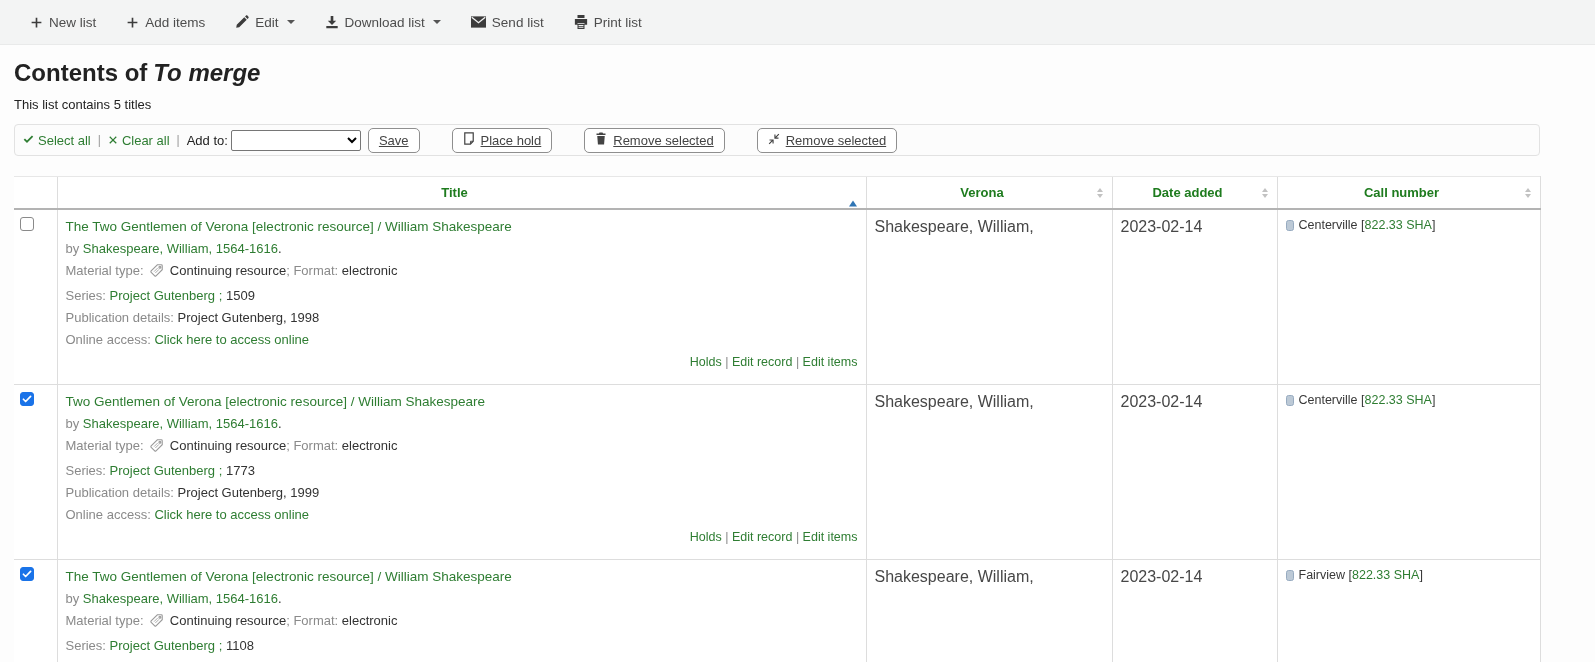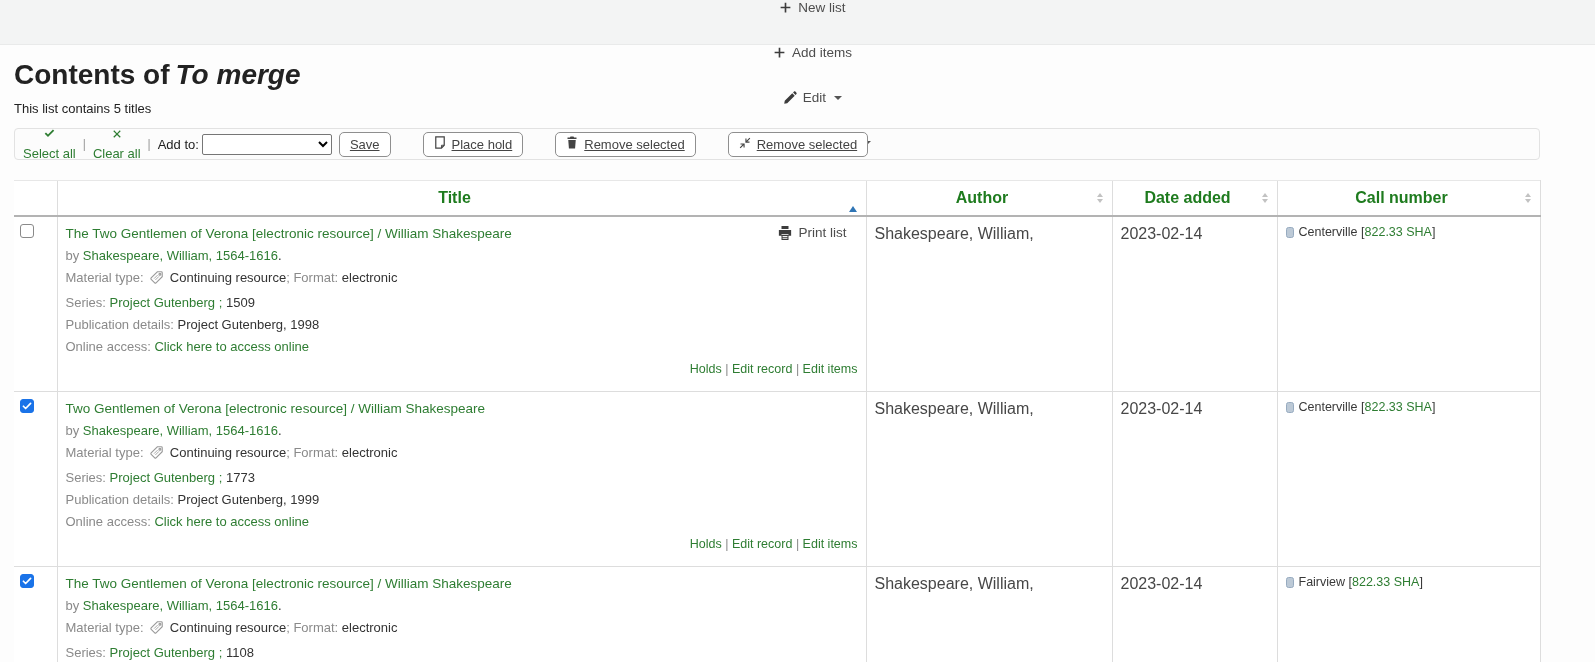--- a/index.html
+++ b/index.html
@@ -17,62 +17,62 @@
     width:1595px;height:662px;overflow:hidden;
     background:#fdfdfd;color:var(--ink);
     font-family:"Liberation Sans","DejaVu Sans",sans-serif;
     font-size:13px;
   }
   a{color:var(--green);text-decoration:none;cursor:pointer;}
 
   
   .top-toolbar{
     height:45px;background:#f3f4f4;border-bottom:1px solid #e9eaea;
-    display:flex;align-items:center;gap:30px;padding:0 0 0 30px;flex-direction:column;
+    display:flex;gap:30px;padding:0 0 0 30px;
   }
   .tb-item{
     display:inline-flex;align-items:center;gap:6px;
     color:#4d4d4d;font-size:13.5px;cursor:pointer;background:none;border:none;
     font-family:inherit;padding:0;
   }
   .tb-item svg{display:block;}
   .caret{width:0;height:0;border-left:4px solid transparent;border-right:4px solid transparent;border-top:4px solid #555;margin-left:2px;}
 
   
-  .page-heading{margin:14px 1px 0 14px;font-size:28px;font-weight:bold;color:#222;}
+  .page-heading{margin:14px 1px 0 14px;font-size:24px;font-weight:bold;color:#222;}
   .page-heading .list-name{font-style:italic;margin-left:6px;}
   .page-subtitle{margin:10px 0 0 14px;font-size:13px;color:#222;}
 
   
   .selection-bar{
     width:1526px;margin:12px 0 0 14px;
     border:1px solid #e2e2e2;border-radius:4px;background:#fcfcfc;
     padding:5px 8px;display:flex;align-items:center;height:32px;
   }
-  .sel-link{display:inline-flex;align-items:center;gap:4px;font-size:13px;color:var(--green);flex-direction:column;}
+  .sel-link{display:inline-flex;align-items:center;gap:4px;font-size:13px;color:var(--green);}
   .sel-sep{color:#999;margin:0 7px;font-size:12px;}
   .addto-label{color:#222;margin-right:3px;}
   .addto-select{
     width:130px;height:21px;font-size:12px;border:1px solid #767676;border-radius:2px;
     background:#fff;font-family:inherit;
   }
   .btn{
     display:inline-flex;align-items:center;gap:6px;
     background:#fff;border:1px solid #8f8f8f;border-radius:5px;
     color:#444;font-size:13px;font-family:inherit;padding:3px 10px;height:25px;cursor:pointer;text-decoration:underline;
   }
   .btn-save{margin-left:7px;}
   .btn-gap{margin-left:32px;}
 
   
   table.list-table{
     width:1526px;margin:20px 0 0 14px;border-collapse:collapse;table-layout:fixed;
   }
   .list-table th{
-    color:var(--header-green);font-size:16px;font-weight:bold;text-align:center;
+    color:var(--header-green);font-size:13px;font-weight:bold;text-align:center;
     padding:8px 20px 8px 6px;position:relative;background:#fff;
     border-top:1px solid #e7e7e7;border-bottom:2px solid #b3b3b3;border-left:1px solid var(--line);
     cursor:pointer;
   }
   .list-table th:first-child{border-left:none;}
   .list-table th:last-child{border-right:1px solid var(--line);}
   .sort-icon{position:absolute;right:9px;top:50%;transform:translateY(-50%);}
   .tri-up{width:0;height:0;border-left:4px solid transparent;border-right:4px solid transparent;border-bottom:6px solid var(--sort-blue);}
   .sort-both{display:flex;flex-direction:column;gap:2px;}
   .sort-both .u{width:0;height:0;border-left:3.5px solid transparent;border-right:3.5px solid transparent;border-bottom:4.5px solid #c2c2c2;}
@@ -218,21 +218,21 @@
       <col style="width:263px">
     </colgroup>
   <thead>
     <tr>
       <th></th>
       <th>
         <span>Title</span>
         <span class="sort-icon"><span class="tri-up"></span></span>
       </th>
       <th>
-        <span>Author</span>
+        <span>Verona</span>
         <span class="sort-icon sort-both">
             <span class="u"></span>
             <span class="d"></span>
           </span>
       </th>
       <th>
         <span>Date added</span>
         <span class="sort-icon sort-both">
             <span class="u"></span>
             <span class="d"></span>

